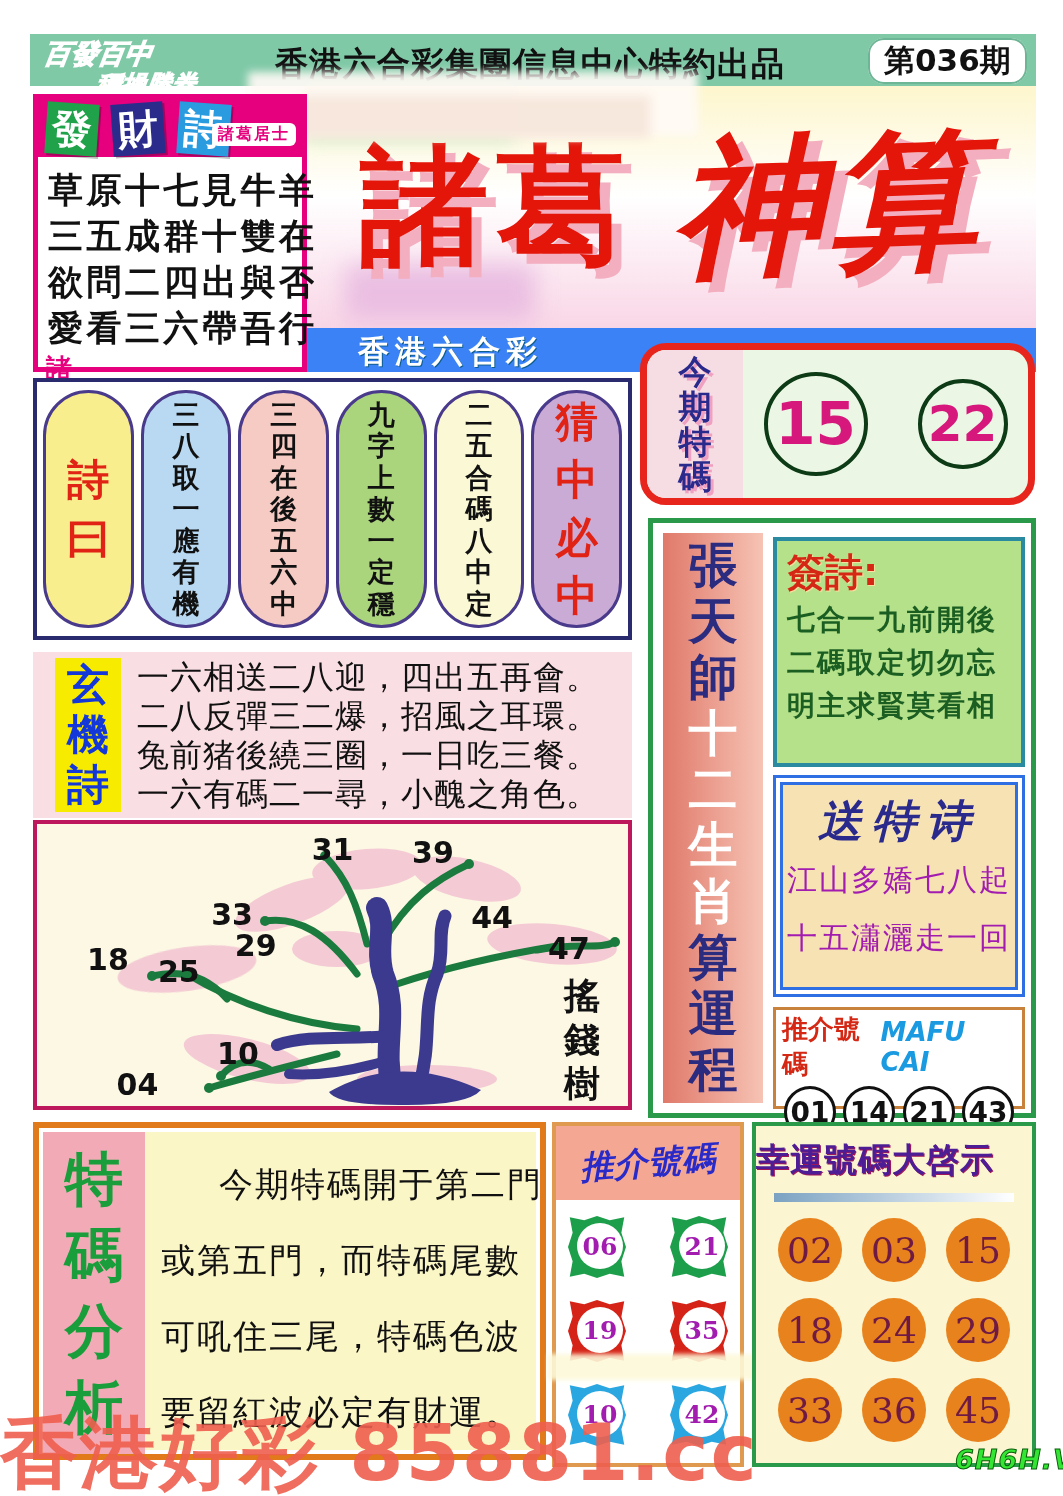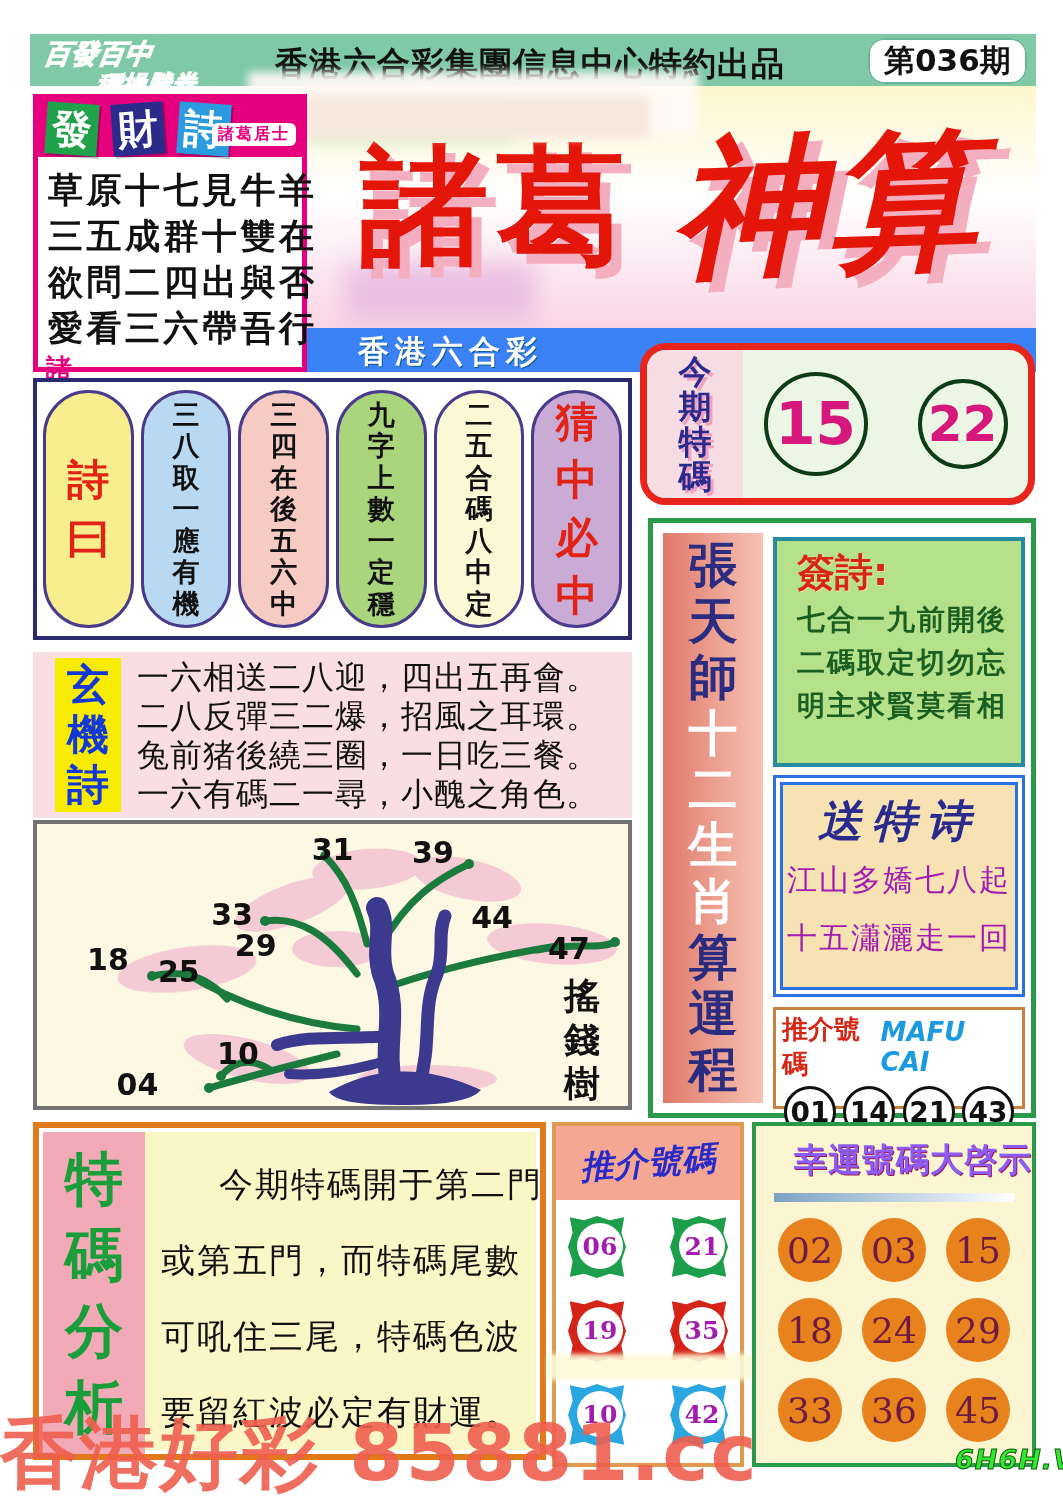--- a/index.html
+++ b/index.html
@@ -67,34 +67,34 @@
   
   .xuanji{position:absolute;left:33px;top:652px;width:599px;height:166px;background:#f9dee3;}
   .xj-label{position:absolute;left:22px;top:6px;width:66px;height:154px;background:#f7ec00;
             display:flex;align-items:center;justify-content:center;}
   .xj-label .ch{font-size:42px;line-height:50px;font-weight:bold;color:#1438d8;}
   .xj-lines{margin-left:104px;padding-top:6px;}
   .xj-lines div{font-size:32px;line-height:39px;letter-spacing:1px;color:#111;white-space:nowrap;}
 
   
   .tree{position:absolute;left:33px;top:820px;width:599px;height:290px;box-sizing:border-box;
-        background:#fcf8e4;border:4px solid #737373;}
+        background:#fcf8e4;border:4px solid #be185d;}
   .tree svg{position:absolute;left:0;top:0;}
   .tree-num{position:absolute;transform:translate(-50%,0);font-size:30px;font-weight:bold;color:#111;}
   .tree-label{position:absolute;right:28px;top:150px;}
   .tree-label .ch{font-size:36px;line-height:44px;font-weight:bold;color:#111;}
 
   
   .zodiac{position:absolute;left:648px;top:518px;width:388px;height:600px;box-sizing:border-box;
           border:5px solid #2a9a4a;background:#ffffff;}
   .strip{position:absolute;left:10px;top:10px;width:100px;height:570px;
          background:linear-gradient(90deg,#e0796a,#f6c3b4);display:flex;flex-direction:column;align-items:center;justify-content:center;}
   .strip .ch{font-size:49px;line-height:56px;font-weight:bold;}
   .qianshi{position:absolute;left:120px;top:14px;width:252px;height:230px;box-sizing:border-box;
-           background:#b6e18b;border:4px solid #2a8aa0;padding:6px 20px;}
+           background:#b6e18b;border:4px solid #2a8aa0;padding:6px 10px;}
   .qs-label{font-size:38px;font-weight:bold;color:#d42714;text-shadow:1px 1px 0 #f8e0a0;}
   .qianshi .lines div{font-size:28px;line-height:43px;font-weight:bold;color:#1b5e22;letter-spacing:2px;white-space:nowrap;}
   .songteshi{position:absolute;left:120px;top:252px;width:252px;height:222px;box-sizing:border-box;
              background:#f7e2b4;border:3px solid #2f6fe4;box-shadow:inset 0 0 0 4px #ffffff,inset 0 0 0 7px #2f6fe4;
              text-align:center;padding-top:14px;}
   .sts-label{font-size:44px;font-weight:bold;font-style:italic;color:#2a2a8c;font-family:"DejaVu Serif",serif;letter-spacing:10px;}
   .songteshi .lines div{font-size:30px;line-height:58px;color:#a21caf;letter-spacing:2px;}
   .mafu{position:absolute;left:120px;top:484px;width:252px;height:102px;box-sizing:border-box;
         background:#ffffff;border:3px solid #c8823c;padding:2px 6px;}
   .mafu-head{display:flex;justify-content:space-between;align-items:center;}
@@ -123,21 +123,21 @@
   .shield{position:relative;width:58px;height:62px;}
   .shield .blob{position:absolute;inset:0;
      clip-path:polygon(50% 0,72% 7%,97% 2%,92% 27%,100% 50%,92% 73%,97% 98%,72% 93%,50% 100%,28% 93%,3% 98%,8% 73%,0 50%,8% 27%,3% 2%,28% 7%);}
   .shield .num{position:absolute;left:9px;top:7px;width:46px;height:46px;background:#ffffff;border-radius:50%;
                display:flex;align-items:center;justify-content:center;font-size:25px;font-weight:bold;color:#a21caf;
                font-family:"DejaVu Serif",serif;}
   .sh-patch{position:absolute;left:-8px;top:228px;width:206px;height:26px;background:rgba(252,248,216,.9);filter:blur(2px);}
 
   .lucky{position:absolute;left:752px;top:1122px;width:284px;height:345px;box-sizing:border-box;
          border:4px solid #2a9a4a;background:#fbf5d2;}
-  .lucky-title{margin-top:12px;text-align:right;font-size:33px;font-weight:bold;color:#8b5cf6;letter-spacing:1px;
+  .lucky-title{margin-top:12px;text-align:left;font-size:33px;font-weight:bold;color:#4c1d95;letter-spacing:1px;
                text-shadow:1px 1px 0 #a01858;}
   .lucky-bar{height:9px;margin:10px 18px 2px 18px;background:linear-gradient(90deg,#7ba2c2,#ffffff);}
   .lucky-grid{display:grid;grid-template-columns:repeat(3,1fr);row-gap:16px;padding:14px 12px;}
   .lk-circle{width:64px;height:64px;margin:0 auto;border-radius:50%;background:#e8821c;
              display:flex;align-items:center;justify-content:center;
              font-family:"DejaVu Serif",serif;font-size:36px;color:#6e1a44;}
 
   
   .wm-main{position:absolute;left:0px;top:1402px;font-size:78px;font-weight:bold;color:#ef5f4e;opacity:.9;
            white-space:nowrap;letter-spacing:2px;z-index:30;}

